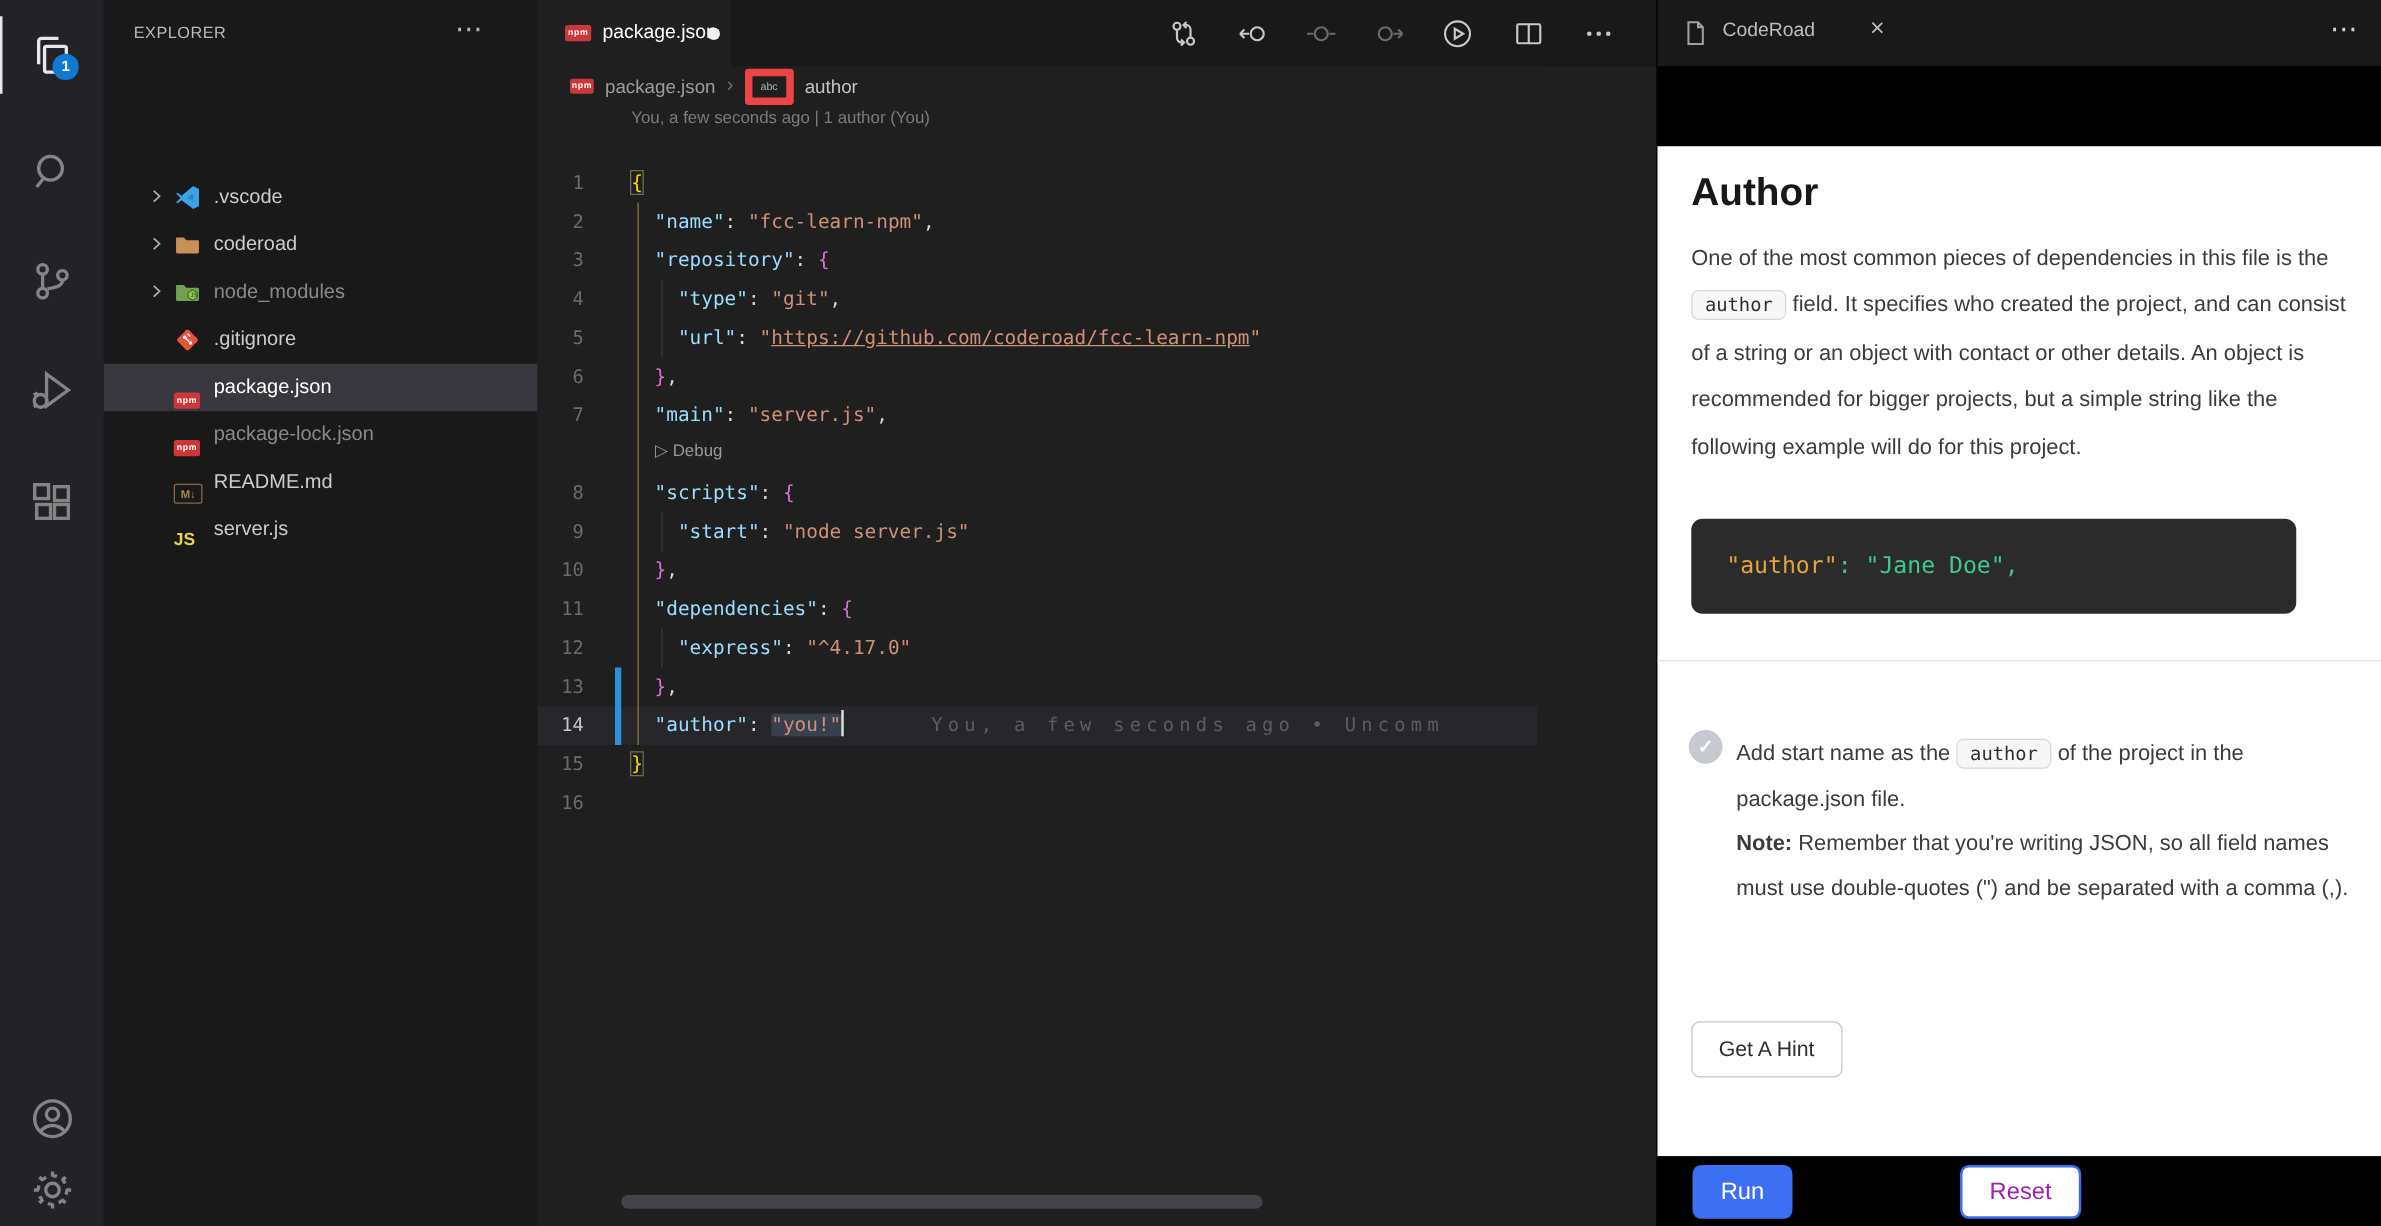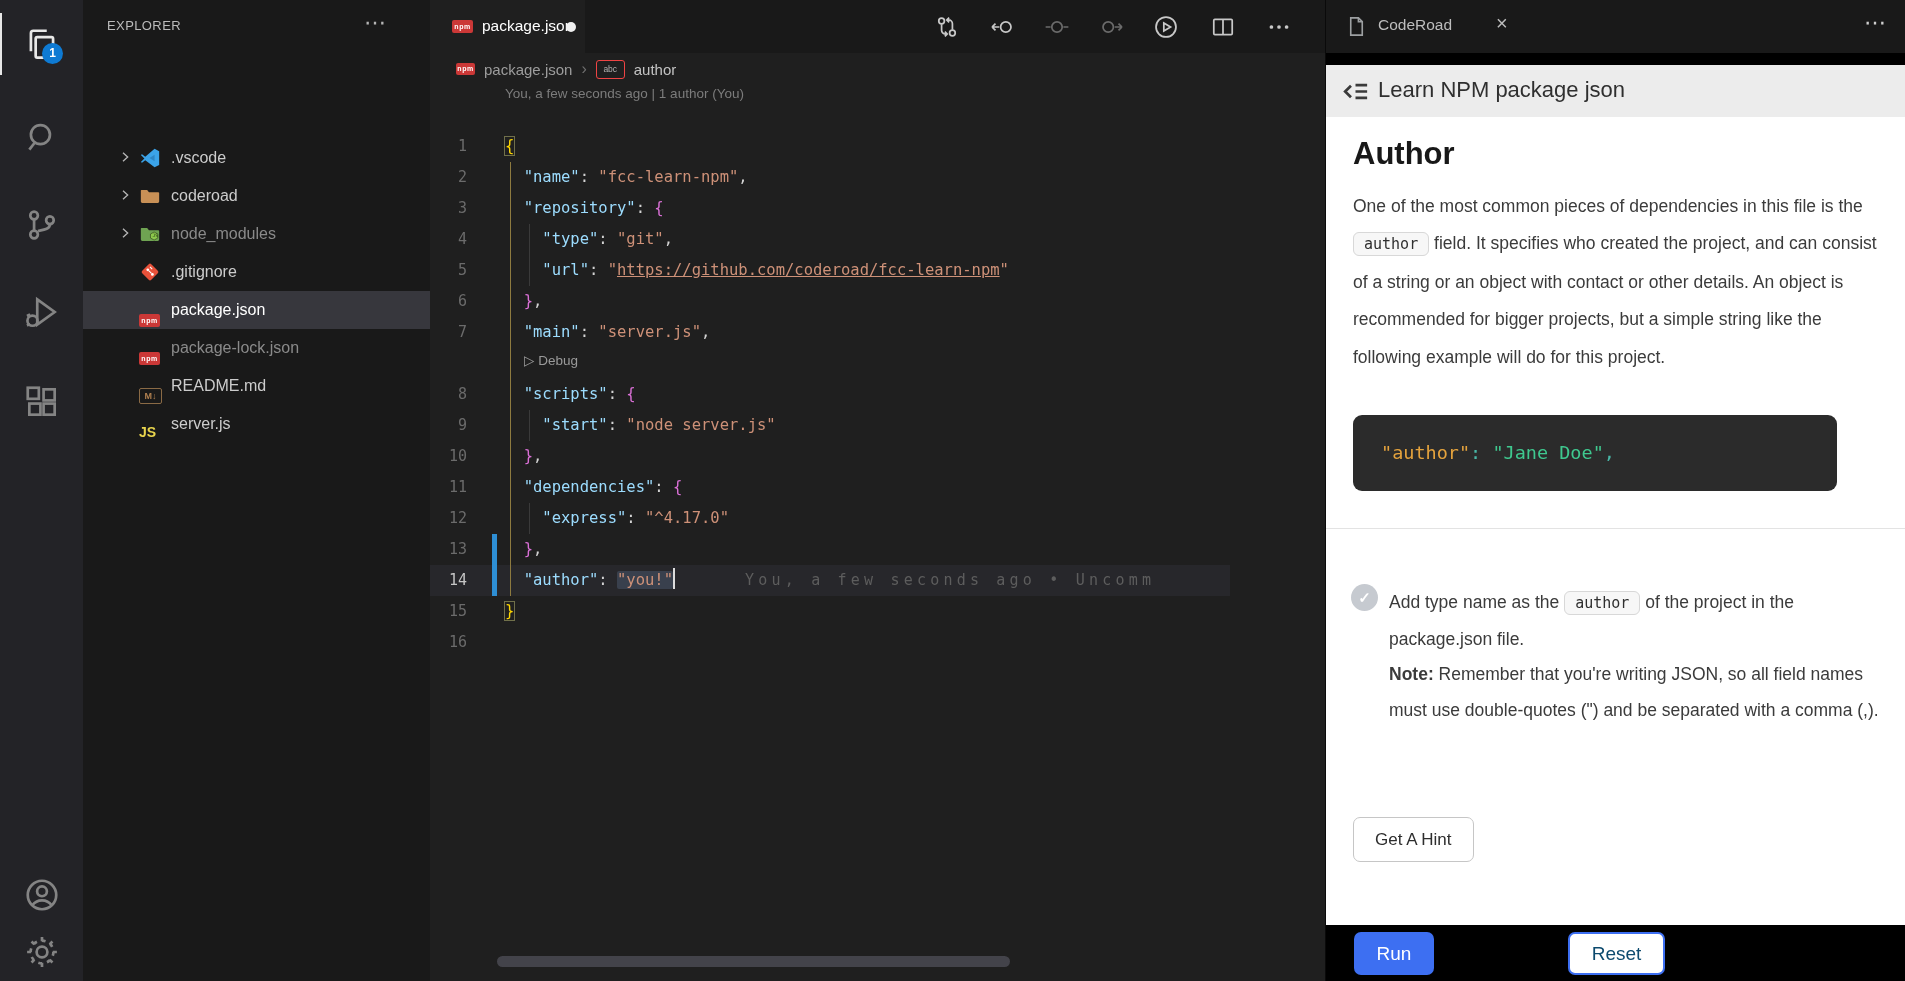--- a/index.html
+++ b/index.html
@@ -43,21 +43,21 @@
   #editor{position:absolute;left:430px;top:0;width:895px;height:981px;background:#1f1f1f;}
   #tabstrip{position:absolute;left:0;top:0;width:895px;height:53px;background:#191919;}
   #tab-active{position:absolute;left:0;top:0;width:155px;height:53px;background:#1f1f1f;}
   #tab-active .npmbox{position:absolute;left:22px;top:20px;margin:0;}
   #tab-label{position:absolute;left:52px;top:17px;font-size:15.5px;color:#ffffff;}
   #tab-dot{position:absolute;left:136px;top:22px;width:10px;height:10px;border-radius:50%;background:#f0f0f0;}
   .tbico{position:absolute;top:14px;width:26px;height:26px;}
   #breadcrumbs{position:absolute;left:0;top:53px;width:800px;height:32px;display:flex;align-items:center;
                gap:9px;padding-left:26px;box-sizing:border-box;color:#9d9d9d;font-size:15px;background:#1f1f1f;}
   .bc-sep{color:#6e6e6e;font-size:16px;}
-  .abcbox{display:inline-block;width:27px;height:17px;border:1px solid #ef4444;border-radius:3px;color:#b0b0b0;
+  .abcbox{display:inline-block;width:27px;height:17px;border:6px solid #ef4444;border-radius:3px;color:#b0b0b0;
           font-size:8.5px;text-align:center;line-height:17px;}
   #codearea{position:absolute;left:0;top:0;width:800px;height:950px;overflow:hidden;}
   #blame-header{position:absolute;left:75px;top:86px;font-size:13.5px;color:#7c7c7c;}
   #curline{position:absolute;left:0;top:565px;width:800px;height:31px;background:#27272b;}
   #guide-y{position:absolute;left:80px;top:162px;width:1px;height:434px;background:#8d7a3f;}
   .guide-g{position:absolute;left:99px;width:1px;background:#3a3a3a;}
   #gutterbar{position:absolute;left:62px;top:534px;width:5px;height:62px;background:#2E8FD5;}
   .cl{position:absolute;left:0;width:800px;height:31px;line-height:31px;
       font-family:"DejaVu Sans Mono",monospace;font-size:15.5px;}
   .cl .num{position:absolute;left:0;top:0;width:37px;text-align:right;color:#6b6b6b;font-size:15px;}
@@ -99,21 +99,21 @@
   #cr-divider{position:absolute;left:0;top:528px;width:580px;border-top:1px solid #e3e3e3;}
   #task-check{position:absolute;left:25px;top:584px;width:27px;height:27px;border-radius:50%;background:#c6cad0;
               color:#fff;font-size:15px;font-weight:bold;text-align:center;line-height:27px;}
   #task-text{position:absolute;left:63px;top:585px;width:494px;font-size:17.5px;line-height:35.5px;color:#3b3b3b;}
   #hint-btn{position:absolute;left:27px;top:817px;height:45px;padding:0 21px;background:#fff;border:1px solid #c6c6c6;
             border-radius:7px;font-size:17px;color:#2e2e2e;font-family:"Liberation Sans",sans-serif;}
   #cr-bottom{position:absolute;left:0;top:925px;width:580px;height:56px;background:#000;}
   #run-btn{position:absolute;left:28px;top:7px;width:80px;height:43px;background:#3D6FF2;border:none;border-radius:7px;
            color:#fff;font-size:19px;font-family:"Liberation Sans",sans-serif;}
   #reset-btn{position:absolute;left:242px;top:7px;width:97px;height:43px;background:#fff;border:2px solid #3D6FF2;
-             border-radius:7px;color:#0c4a6e;font-size:19px;box-sizing:border-box;font-family:"Liberation Sans",sans-serif;}
+             border-radius:7px;color:#a21caf;font-size:19px;box-sizing:border-box;font-family:"Liberation Sans",sans-serif;}
 </style>
 </head>
 <body>
 
 <div id="app">
 
   <div id="activitybar">
     <div class="ab-item" style="top:5px">
       <span class="ab-ind"></span>
       <svg width="38" height="38" viewBox="0 0 24 24" fill="none" stroke="#e8e8e8" stroke-width="1.7">
@@ -392,40 +392,33 @@
     <div id="p-tabstrip">
       <svg id="p-tabicon" width="23" height="23" viewBox="0 0 24 24" fill="none" stroke="#9da0a2" stroke-width="1.7">
         <path d="M6 3h8l4 4v14H6z"></path>
           <path d="M14 3v4h4"></path>
       </svg>
       <span id="p-tablabel">CodeRoad</span>
       <span id="p-close">×</span>
       <span id="p-more">⋯</span>
     </div>
 
-    <div id="cr-header">
-      <svg width="31" height="31" viewBox="0 0 24 24" fill="none" stroke="#3a3a3a" stroke-width="2.1">
-        <path d="M8.5 7.5 4 12l4.5 4.5"></path>
-          <path d="M12 7h9M12 12h9M12 17h9"></path>
-      </svg>
-      <span id="cr-title">Learn NPM package json</span>
-    </div>
 
     <div id="cr-white"></div>
     <div id="cr-h1">Author</div>
     <div id="cr-para"><span>One of the most common pieces of dependencies in this file is the </span><span class="chip">author</span><span> field. It specifies who created the project, and can consist of a string or an object with contact or other details. An object is recommended for bigger projects, but a simple string like the following example will do for this project.</span></div>
 
     <div id="cr-codeblock">
       <span id="cr-code"><span class="cb-key">"author"</span><span class="cb-pun">: </span><span class="cb-str">"Jane Doe"</span><span class="cb-pun">,</span></span>
     </div>
 
     <div id="cr-divider"></div>
 
     <div id="task-check">✓</div>
-    <div id="task-text"><span>Add type name as the </span><span class="chip">author</span><span> of the project in the package.json file.</span><br><b>Note:</b><span> Remember that you're writing JSON, so all field names must use double-quotes (") and be separated with a comma (,).</span></div>
+    <div id="task-text"><span>Add start name as the </span><span class="chip">author</span><span> of the project in the package.json file.</span><br><b>Note:</b><span> Remember that you're writing JSON, so all field names must use double-quotes (") and be separated with a comma (,).</span></div>
 
     <button id="hint-btn">Get A Hint</button>
 
     <div id="cr-bottom">
       <button id="run-btn">Run</button>
       <button id="reset-btn">Reset</button>
     </div>
   </div>
 
 </div>

